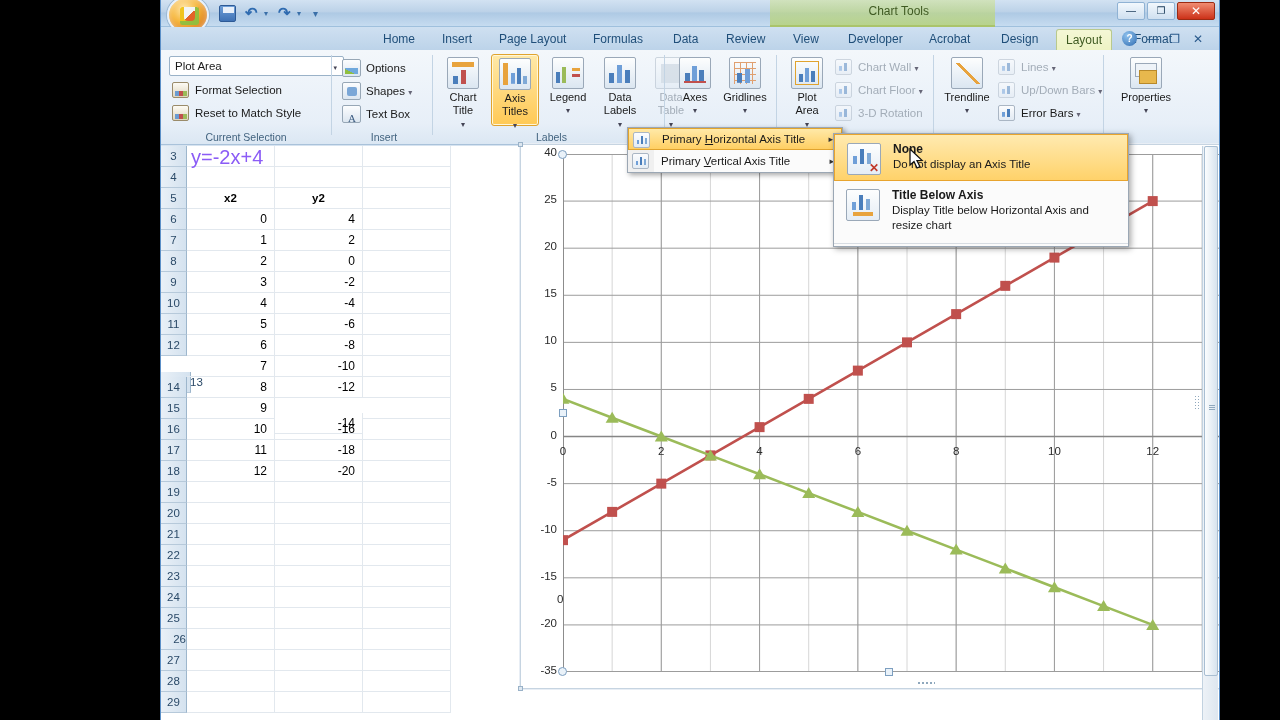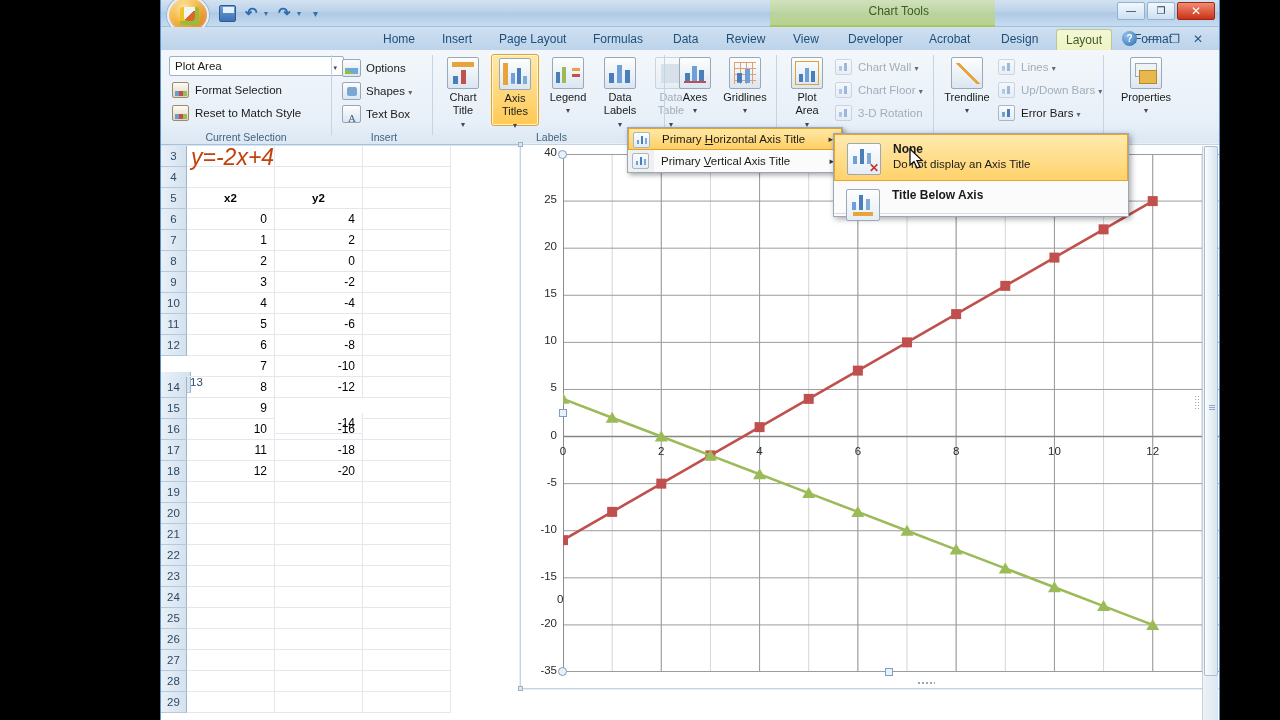--- a/index.html
+++ b/index.html
@@ -273,21 +273,21 @@
     border-right: 1px solid #e2e8ee; font-size: 12px; color: #000;
     line-height: 20px;
   }
   .cell.a { left: 26px; width: 88px; }
   .cell.b { left: 114px; width: 88px; }
   .cell.c { left: 202px; width: 88px; }
   .cell.num { text-align: right; padding-right: 7px; }
   .cell.ctr { text-align: center; font-weight: bold; font-size: 11.5px; }
   #formula-title {
     position: absolute; left: 30px; top: 0; height: 21px;
-    font-size: 23px; color: #c2410c; line-height: 22px; white-space: nowrap; z-index: 3; font-style: italic;
+    font-size: 20px; color: #8b5cf6; line-height: 22px; white-space: nowrap; z-index: 3;
   }
 
   
   #chartobj {
     position: absolute; left: 359px; top: 144px; width: 812px; height: 545px;
     background: #fff; border: 1px solid #c6d4e1;
     box-shadow: 0 0 0 1px #e8eef5;
   }
   .cborder-dot {
     position: absolute; width: 5px; height: 5px; background: #dde7f0;
@@ -604,21 +604,21 @@
           <div class="cell b" style="top: 420px;"></div>
           <div class="cell c" style="top: 420px;"></div>
           <div class="rowhdr" style="top: 441px;">24</div>
           <div class="cell a" style="top: 441px;"></div>
           <div class="cell b" style="top: 441px;"></div>
           <div class="cell c" style="top: 441px;"></div>
           <div class="rowhdr" style="top: 462px;">25</div>
           <div class="cell a" style="top: 462px;"></div>
           <div class="cell b" style="top: 462px;"></div>
           <div class="cell c" style="top: 462px;"></div>
-          <div class="rowhdr" style="top: 483px;">26</div>
+          <div class="rowhdr" style="top: 483px; text-align: right;">26</div>
           <div class="cell a" style="top: 483px;"></div>
           <div class="cell b" style="top: 483px;"></div>
           <div class="cell c" style="top: 483px;"></div>
           <div class="rowhdr" style="top: 504px;">27</div>
           <div class="cell a" style="top: 504px;"></div>
           <div class="cell b" style="top: 504px;"></div>
           <div class="cell c" style="top: 504px;"></div>
           <div class="rowhdr" style="top: 525px;">28</div>
           <div class="cell a" style="top: 525px;"></div>
           <div class="cell b" style="top: 525px;"></div>
@@ -766,20 +766,21 @@
 
   <div id="menu2">
     <div class="m2item hl">
       <span class="m2icon none"></span>
       <div class="m2title">None</div>
       <div class="m2desc">Do not display an Axis Title</div>
     </div>
     <div class="m2item">
       <span class="m2icon below"></span>
       <div class="m2title">Title Below Axis</div>
+      <div class="m2desc">Display Title below Horizontal Axis and resize chart</div>
     </div>
     <div class="m2sep"></div>
   </div>
 
   <svg id="cursor" width="18" height="24">
     <path d="M1,1 L1,17 L5,13.5 L8,20 L11,18.6 L8,12.6 L13,12.4 Z" fill="#ffffff" stroke="#111111" stroke-width="1.3"></path>
   </svg>
 
 </div>
 </div>

